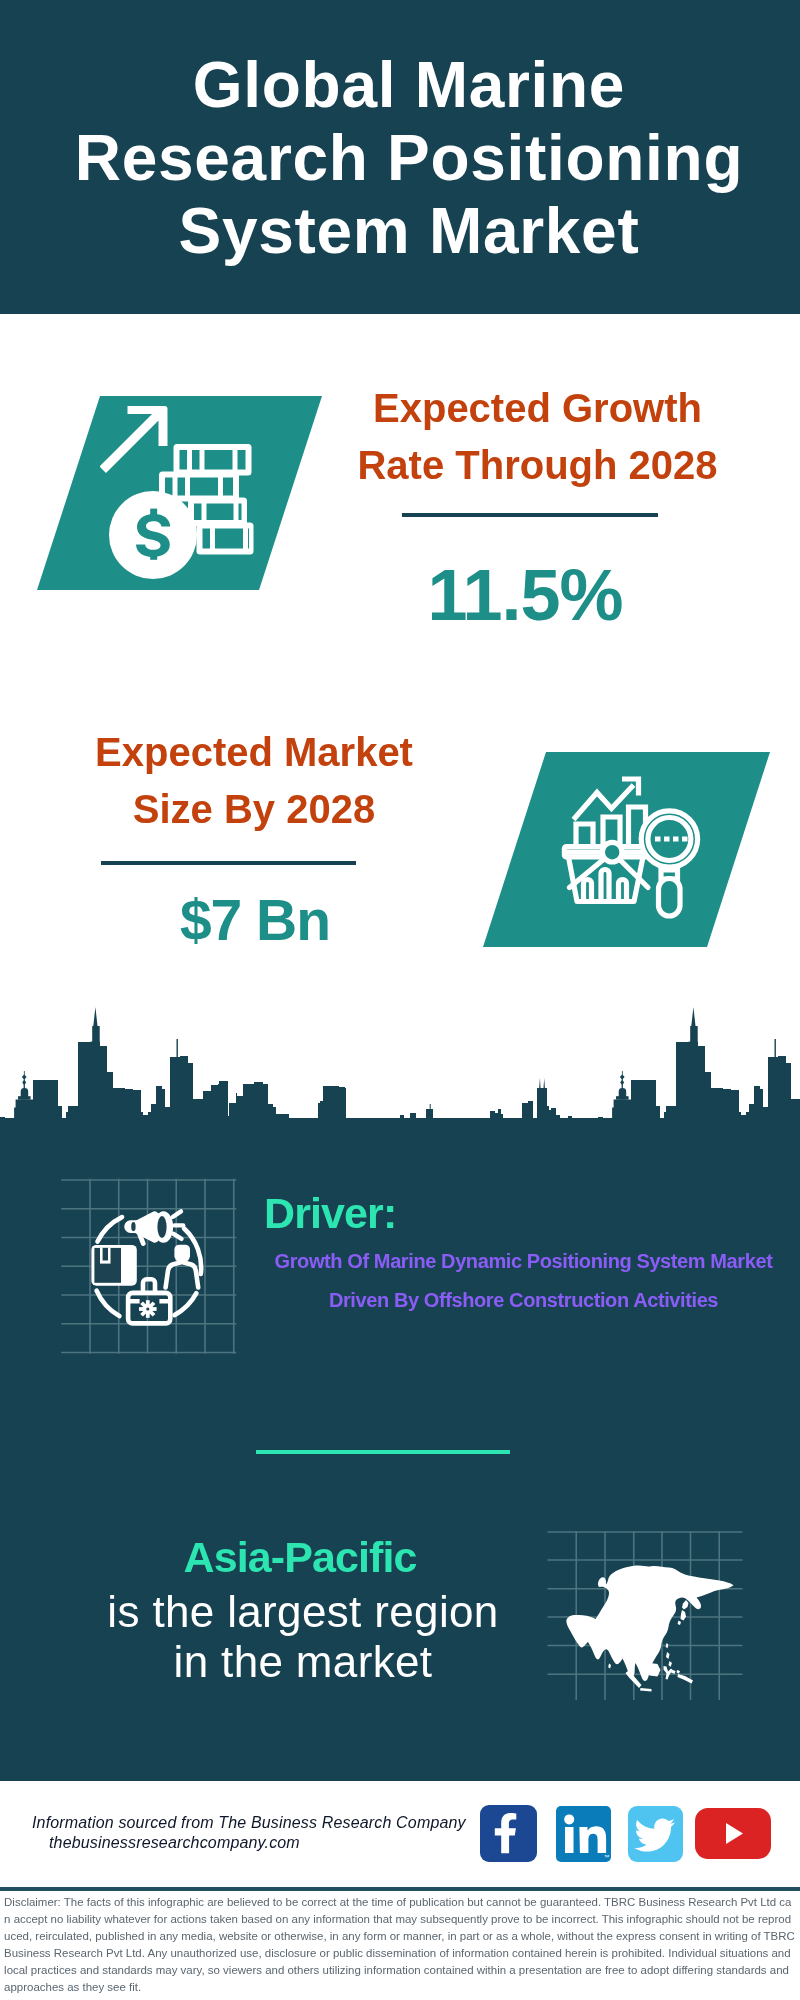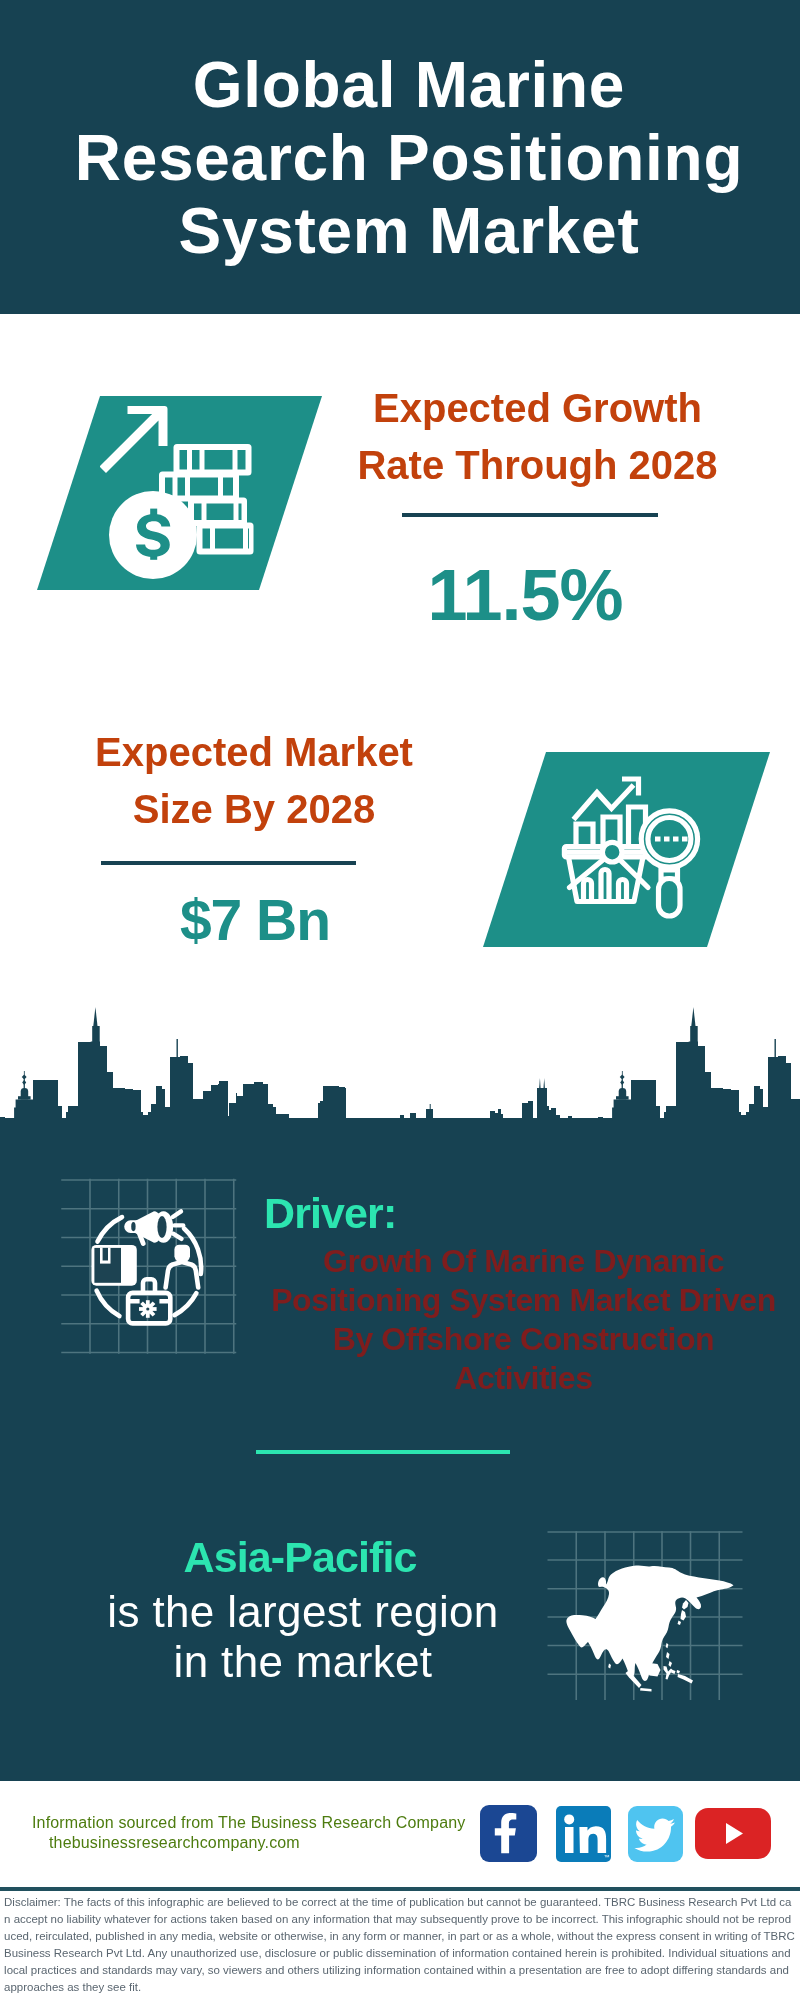--- a/index.html
+++ b/index.html
@@ -20,30 +20,30 @@
   .stat-label { position:absolute; color:#c2410c; font-size:40px; font-weight:bold;
                 text-align:center; line-height:57px; letter-spacing:0px;}
   .stat-rule  { position:absolute; background:#174252; height:4px; }
   .stat-value { position:absolute; color:#1D8F88; font-weight:bold;
                 text-align:center; letter-spacing:-1px; white-space:nowrap;}
 
   
   .darkbody { position:absolute; left:0; top:1118px; width:800px; height:660px; background:#174252; }
   .skyline  { position:absolute; left:0; top:1000px; width:800px; height:155px; }
   .drv-head { position:absolute; color:#2CE5B0; font-size:43px; font-weight:bold; text-align:left; line-height:44px; letter-spacing:-0.9px;}
-  .drv-text { position:absolute; color:#7f1d1d; font-size:32px; font-weight:bold; text-align:center; line-height:39px; letter-spacing:-0.4px;}
+  .drv-text { position:absolute; color:#8b5cf6; font-size:20px; font-weight:bold; text-align:center; line-height:39px; letter-spacing:-0.4px;}
   .mid-rule { position:absolute; background:#2CE5B0; height:4px; }
 
   .ap-head  { position:absolute; color:#2CE5B0; font-size:43px; font-weight:bold; text-align:center; line-height:50px; letter-spacing:-0.9px;}
   .ap-text  { position:absolute; color:#ffffff; font-size:44px; font-weight:normal; text-align:center; line-height:50px; letter-spacing:0.35px;}
 
   
   .footer { position:absolute; left:0; top:1781px; width:800px; height:106px; background:#ffffff; }
   .footer-top-rule{ position:absolute; left:0; top:1777px; width:800px; height:4px; background:#174252;}
-  .src-text { position:absolute; color:#4d7c0f; font-size:16px; line-height:20px; letter-spacing:0.16px; white-space:nowrap;}
+  .src-text { position:absolute; color:#0f172a; font-size:16px; line-height:20px; letter-spacing:0.16px; white-space:nowrap;font-style:italic;}
   .social { position:absolute; overflow:hidden; }
 
   .disc-rule { position:absolute; left:0; top:1887px; width:800px; height:3.5px; background:#21505E; }
   .disclaimer { position:absolute; left:0; top:1894px; width:980px; padding:0 5px;
                 color:#5A6670; font-size:14.05px; line-height:20.7px; text-align:left;
                 word-break:break-all; transform:scale(0.8163); transform-origin:0 0; }
 </style>
 </head>
 <body>
 

